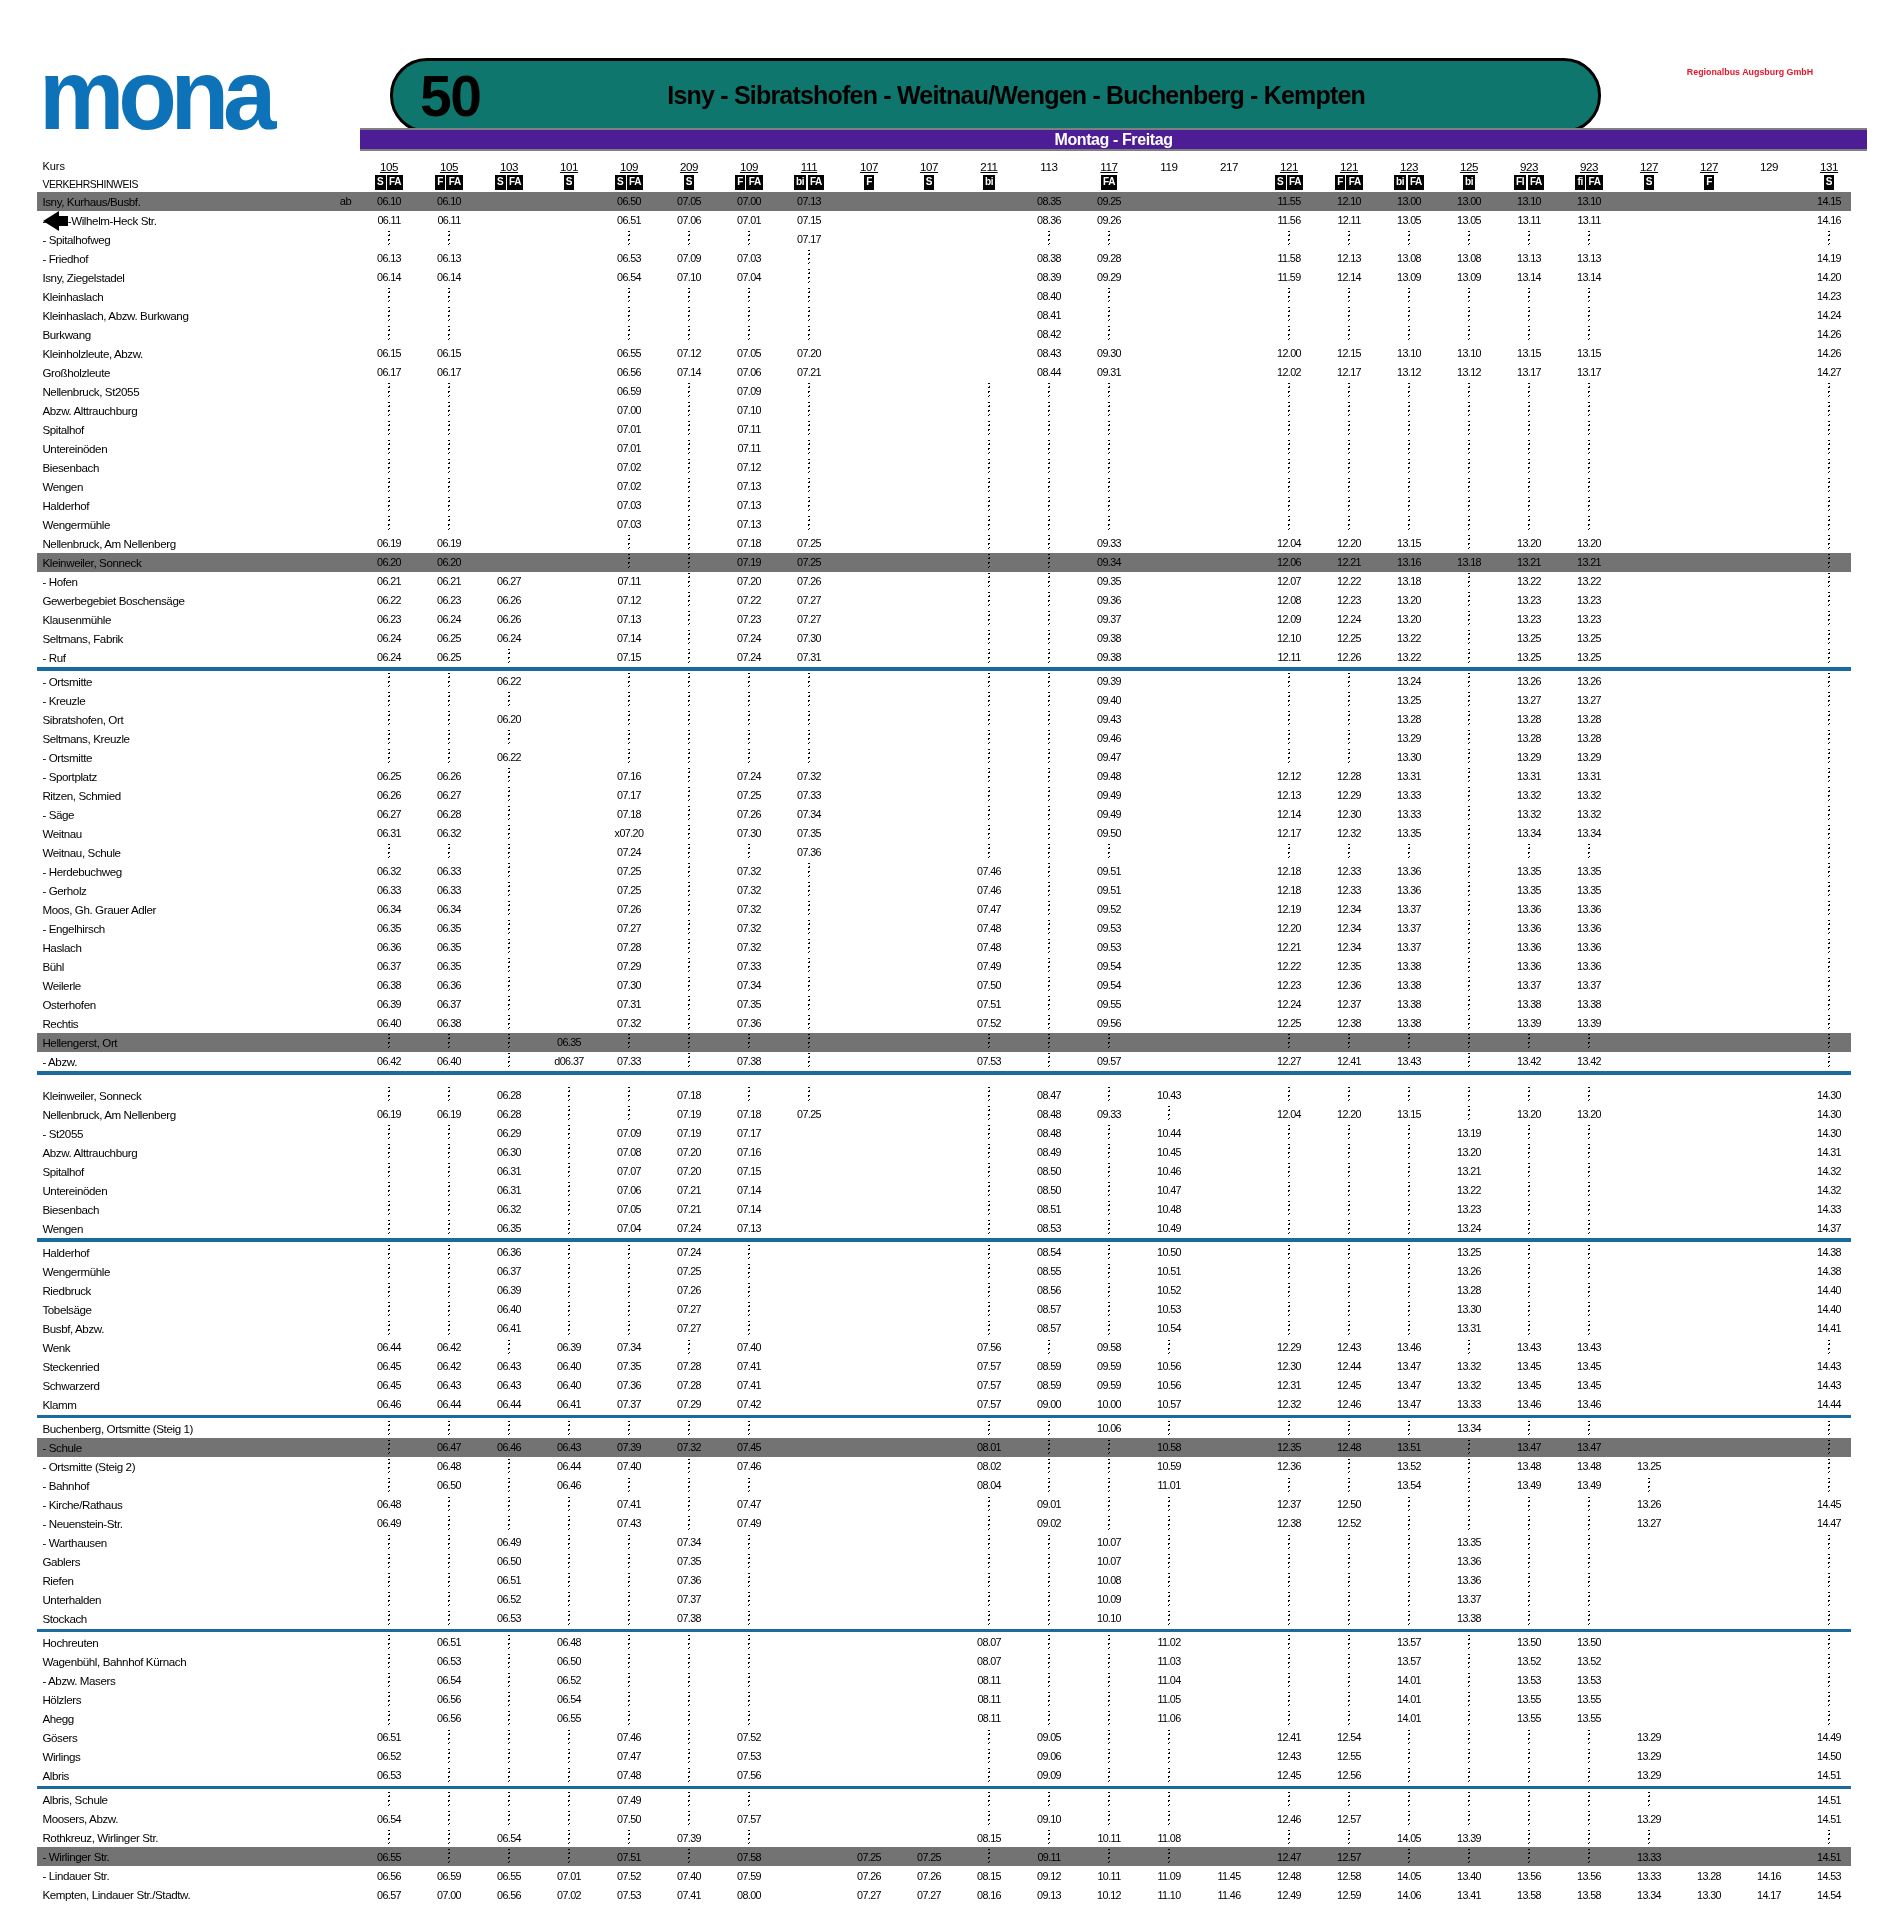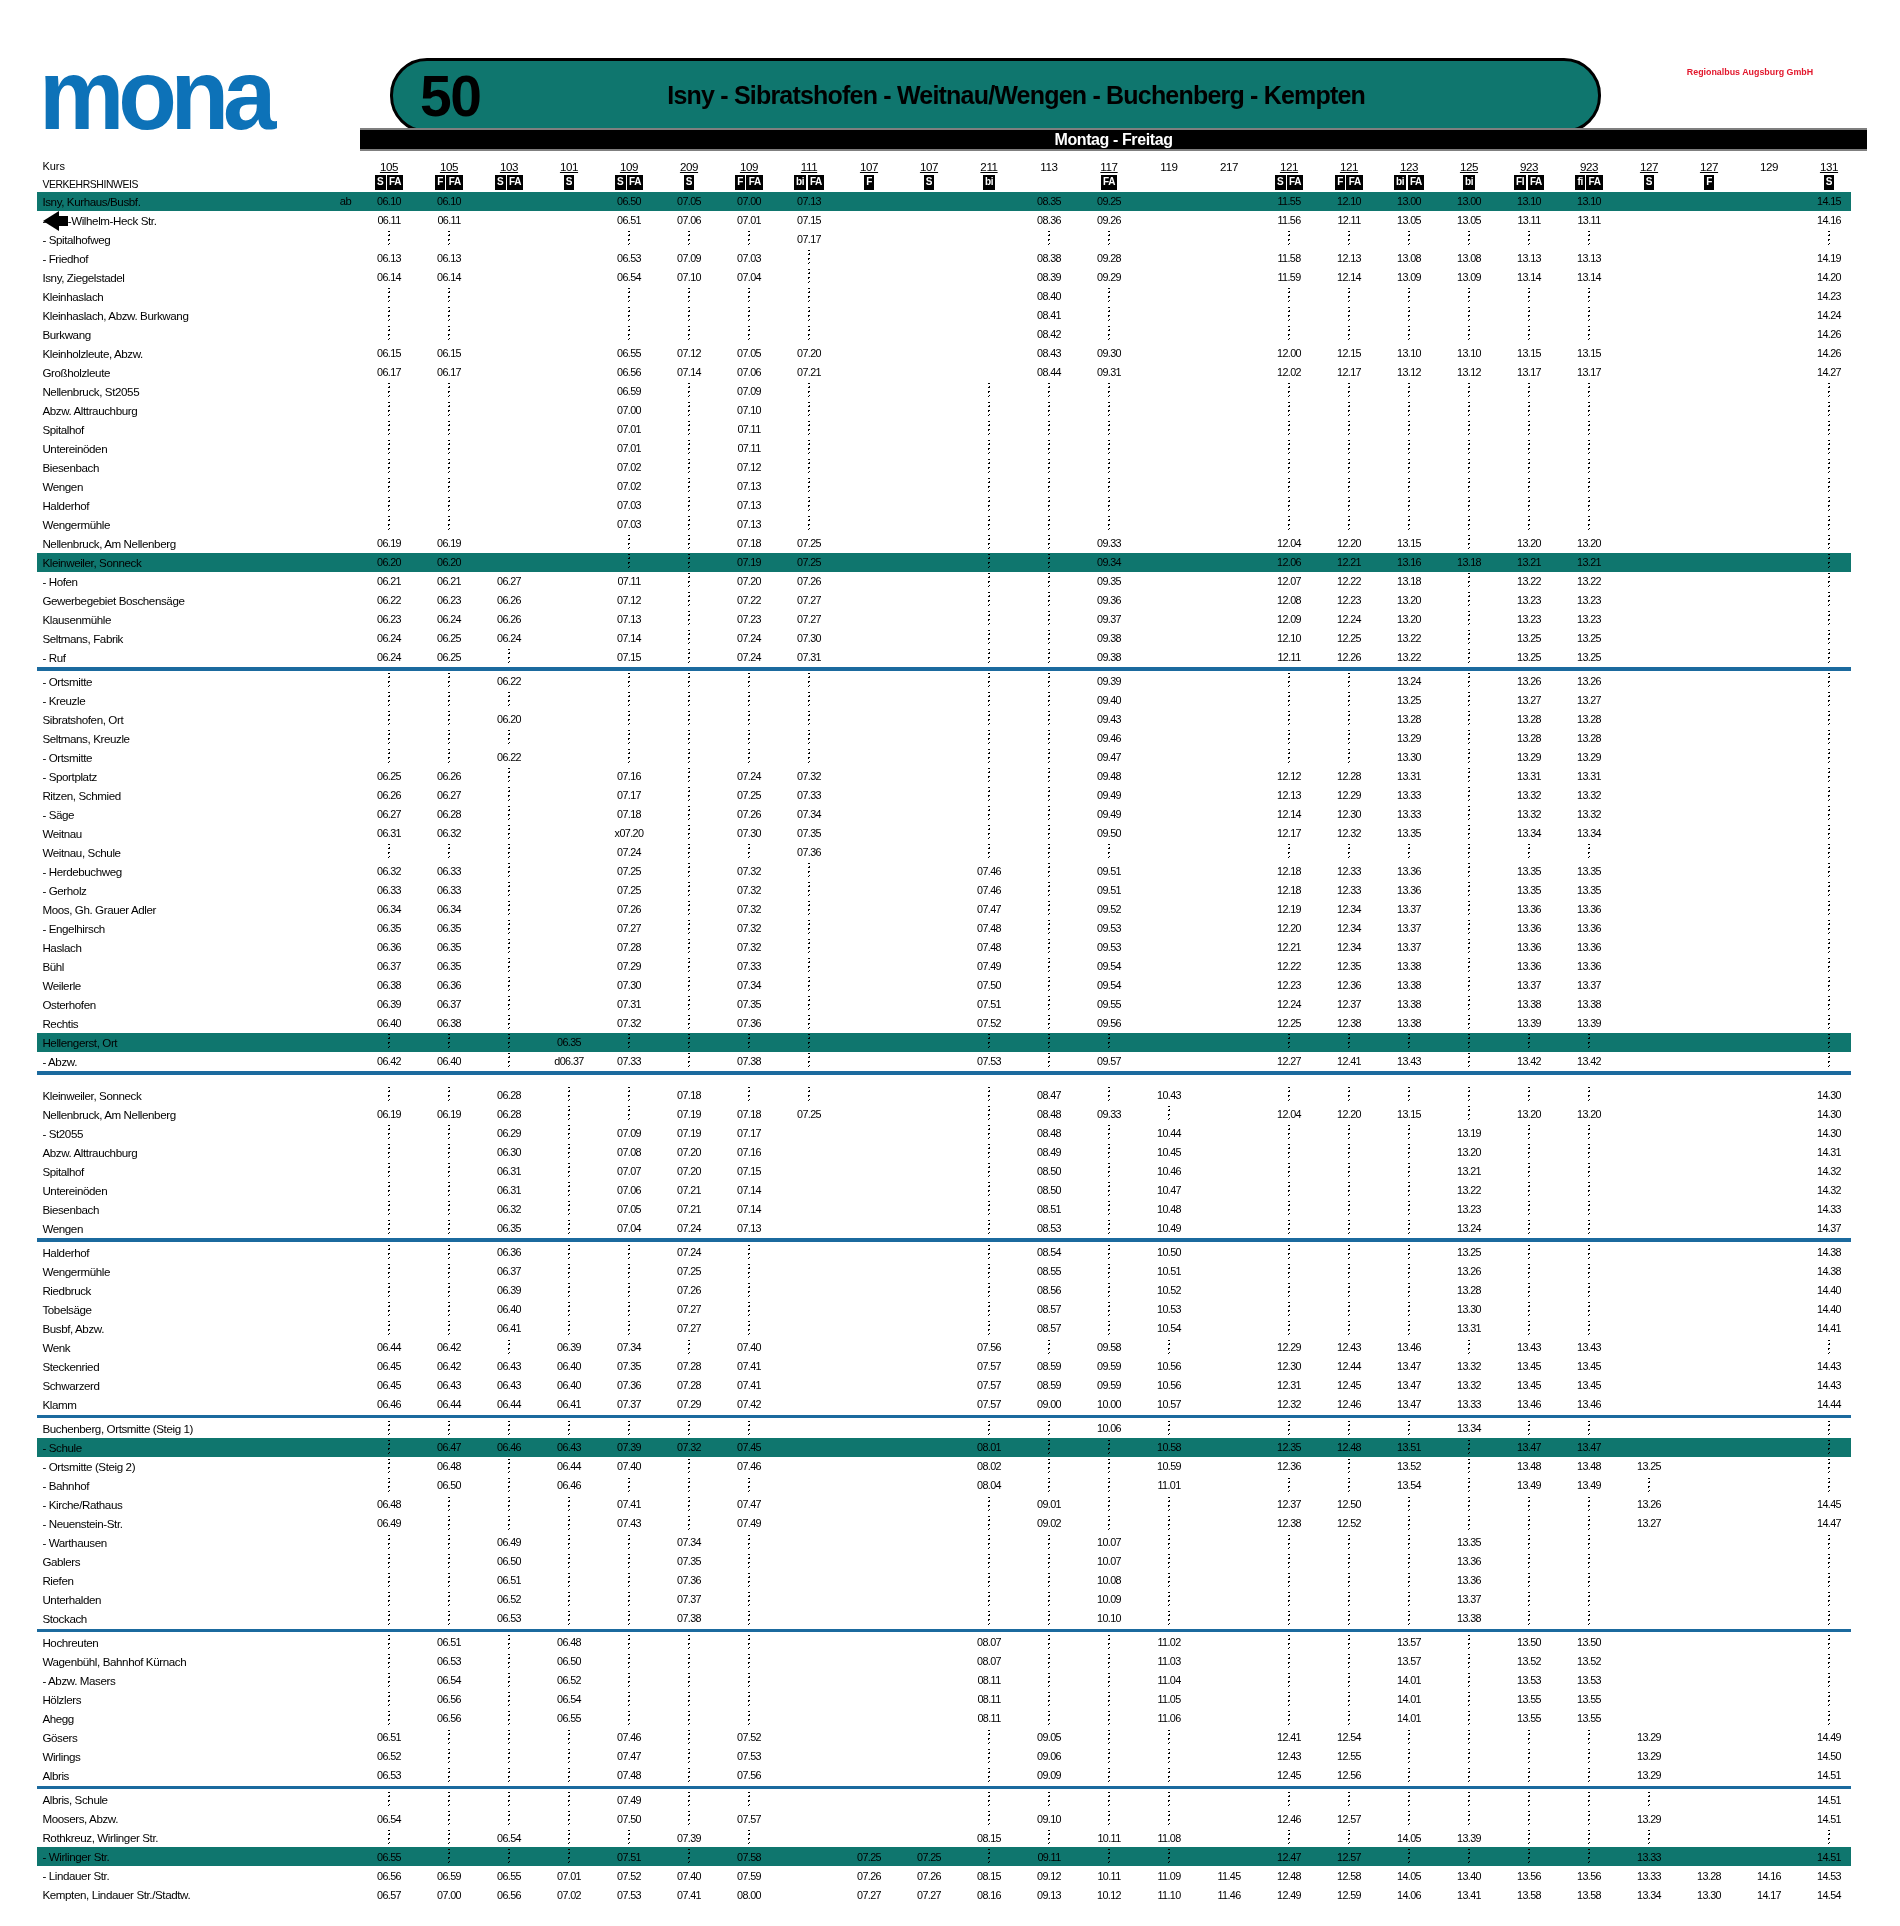--- a/index.html
+++ b/index.html
@@ -9,27 +9,27 @@
   .back-arrow{position:absolute;left:43px;top:211px;width:0;height:0;border-top:10.8px solid transparent;border-bottom:10.8px solid transparent;border-right:16px solid #000;}
   .back-arrow:after{content:"";position:absolute;left:14px;top:-5px;width:10.8px;height:10px;background:#000;}
   .titlebox{position:absolute;left:390px;top:58px;width:1205px;height:69px;background:#0f766e;border:3.9px solid #000;border-radius:37px;display:flex;align-items:center;}
   .route-num{font-size:57px;font-weight:bold;padding-left:27px;letter-spacing:-1.5px;}
   .route-title{flex:1;text-align:center;font-size:25px;font-weight:bold;letter-spacing:-0.8px;padding-right:46px;}
   .rba{position:absolute;left:1642px;top:65px;width:216px;height:100px;}
   .rba .dome{position:relative;width:193px;height:79px;margin:0 auto;border-radius:96px 96px 0 0 / 79px 79px 0 0;background:repeating-linear-gradient(180deg,#24449c 0 3.5px,#fff 3.5px 5.8px);overflow:hidden;}
   .rba .dome .red{position:absolute;left:15.4px;top:13px;width:154px;height:66px;border-radius:77px 77px 0 0 / 66px 66px 0 0;background:repeating-linear-gradient(180deg,#e2172c 0 3.9px,#ef6d7a 3.9px 5.4px);}
   .rba .abbr{position:absolute;left:42px;top:30px;font-size:37px;font-weight:bold;font-style:italic;color:#fff;letter-spacing:-1.5px;}
   .rba .sub{text-align:center;color:#e2172c;font-size:8.9px;margin-top:2.3px;font-weight:bold;}
-  .daybar{position:absolute;left:360px;top:128px;width:1507px;height:19px;background:#000000;border-top:2.7px solid #7f7f7f;border-bottom:2.7px solid #7f7f7f;display:flex;align-items:center;justify-content:center;}
+  .daybar{position:absolute;left:360px;top:128px;width:1507px;height:19px;background:#4c1d95;border-top:2.7px solid #7f7f7f;border-bottom:2.7px solid #7f7f7f;display:flex;align-items:center;justify-content:center;}
   .daybar span{color:#fff;font-size:16px;font-weight:bold;letter-spacing:-0.4px;}
   
   .grid{position:absolute;left:37px;top:148px;width:1814px;}
   .row{display:grid;grid-template-columns:322px repeat(25,60px);height:19px;align-items:center;}
   .row.head{height:42px;align-items:end;padding-bottom:1.5px;}
-  .hl{background:#0f766e;}
+  .hl{background:#737373;}
   .label{font-size:11.6px;letter-spacing:-0.4px;white-space:nowrap;display:flex;justify-content:space-between;align-items:center;padding-left:5.4px;}
   .label .ab{padding-right:7.7px;font-size:11.2px;}
   .cell{text-align:center;font-size:10.8px;letter-spacing:-0.6px;white-space:nowrap;}
   .sq{display:inline-block;width:2.3px;height:15.4px;vertical-align:middle;background:repeating-linear-gradient(150deg,#000 0 1.3px,transparent 1.3px 3.7px);}
   .sep{height:3.5px;background:#1b6a9e;margin:0.8px 0;}
   .headlab{display:block;padding-left:5.4px;}
   .headlab .k{font-size:11px;margin-bottom:7px;}
   .headlab .v{font-size:10.4px;letter-spacing:-0.4px;}
   .colhead{text-align:center;}
   .kurs-num{font-size:11.6px;letter-spacing:-0.4px;display:inline-block;margin-bottom:2.3px;}

